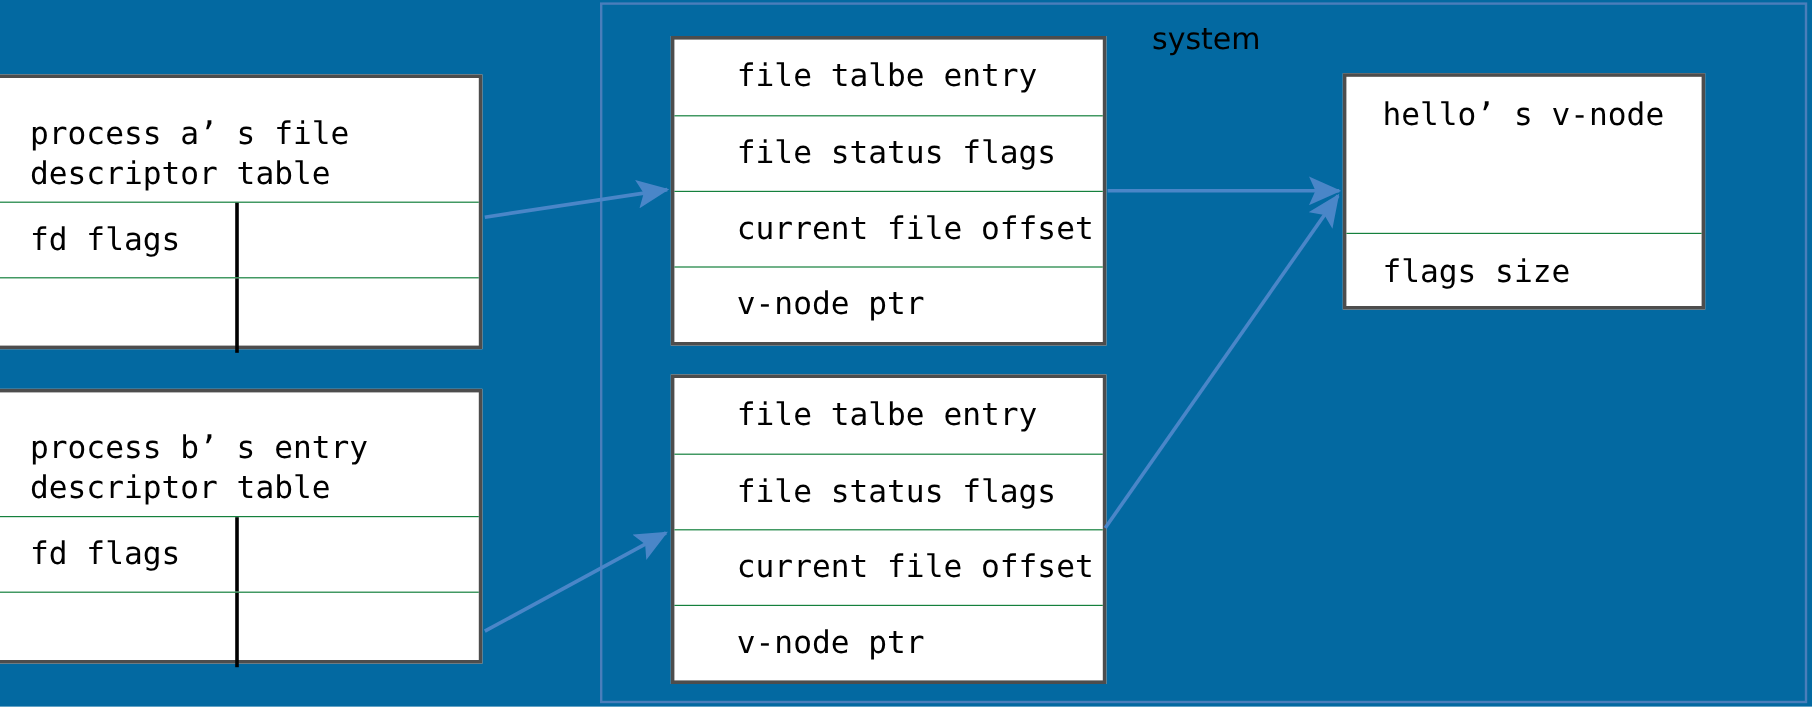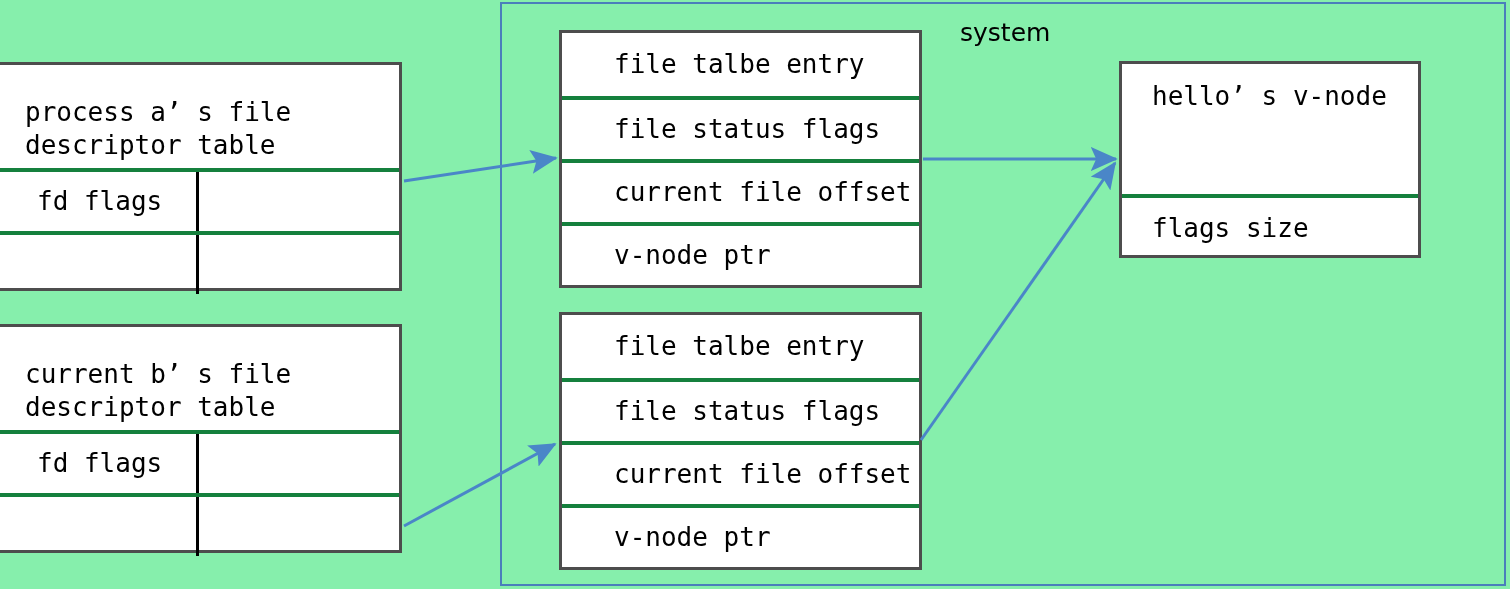--- a/index.html
+++ b/index.html
@@ -4,51 +4,51 @@
 <style>
   html, body {
     margin: 0;
     padding: 0;
     background: #ffffff;
   }
   #canvas {
     position: relative;
     width: 1510px;
     height: 589px;
-    background: #86efac;
+    background: #0369a1;
     overflow: hidden;
     font-family: "DejaVu Sans Mono", "Liberation Mono", monospace;
   }
 
   
   .box {
     position: absolute;
     box-sizing: border-box;
     background: #ffffff;
     border: 3px solid #4d4d4d;
   }
   .row {
     position: absolute;
     box-sizing: border-box;
     left: 0;
     right: 0;
     display: flex;
     align-items: center;
   }
   .row.divided {
-    border-top: 4px solid #15803d;
+    border-top: 1px solid #15803d;
   }
   .cell-text {
     font-family: "DejaVu Sans Mono", "Liberation Mono", monospace;
     font-size: 26px;
     color: #000000;
     letter-spacing: 0px;
     white-space: pre;
     line-height: 1.25;
-    padding-left: 37px;
+    padding-left: 25px;
   }
 
   
   .proc-table { border-width: 3px; }
   .proc-header {
     top: 0;
     height: 127px;
     align-items: center;
   }
   .proc-header .cell-text { padding-left: 25px; }
@@ -134,21 +134,21 @@
         <div class="cell-text"></div>
       </div>
       <div class="right-cell">
         <div class="cell-text"></div>
       </div>
     </div>
   </div>
 
   <div class="box proc-table" style="left:-3px; top:324px; width:405px; height:229px;">
     <div class="row proc-header">
-      <div class="cell-text">current b’ s file
+      <div class="cell-text">process b’ s entry
 descriptor table</div>
     </div>
     <div class="row proc-row divided" style="top:103px;">
       <div class="left-cell">
         <div class="cell-text">fd flags</div>
       </div>
       <div class="right-cell">
         <div class="cell-text"></div>
       </div>
     </div>

